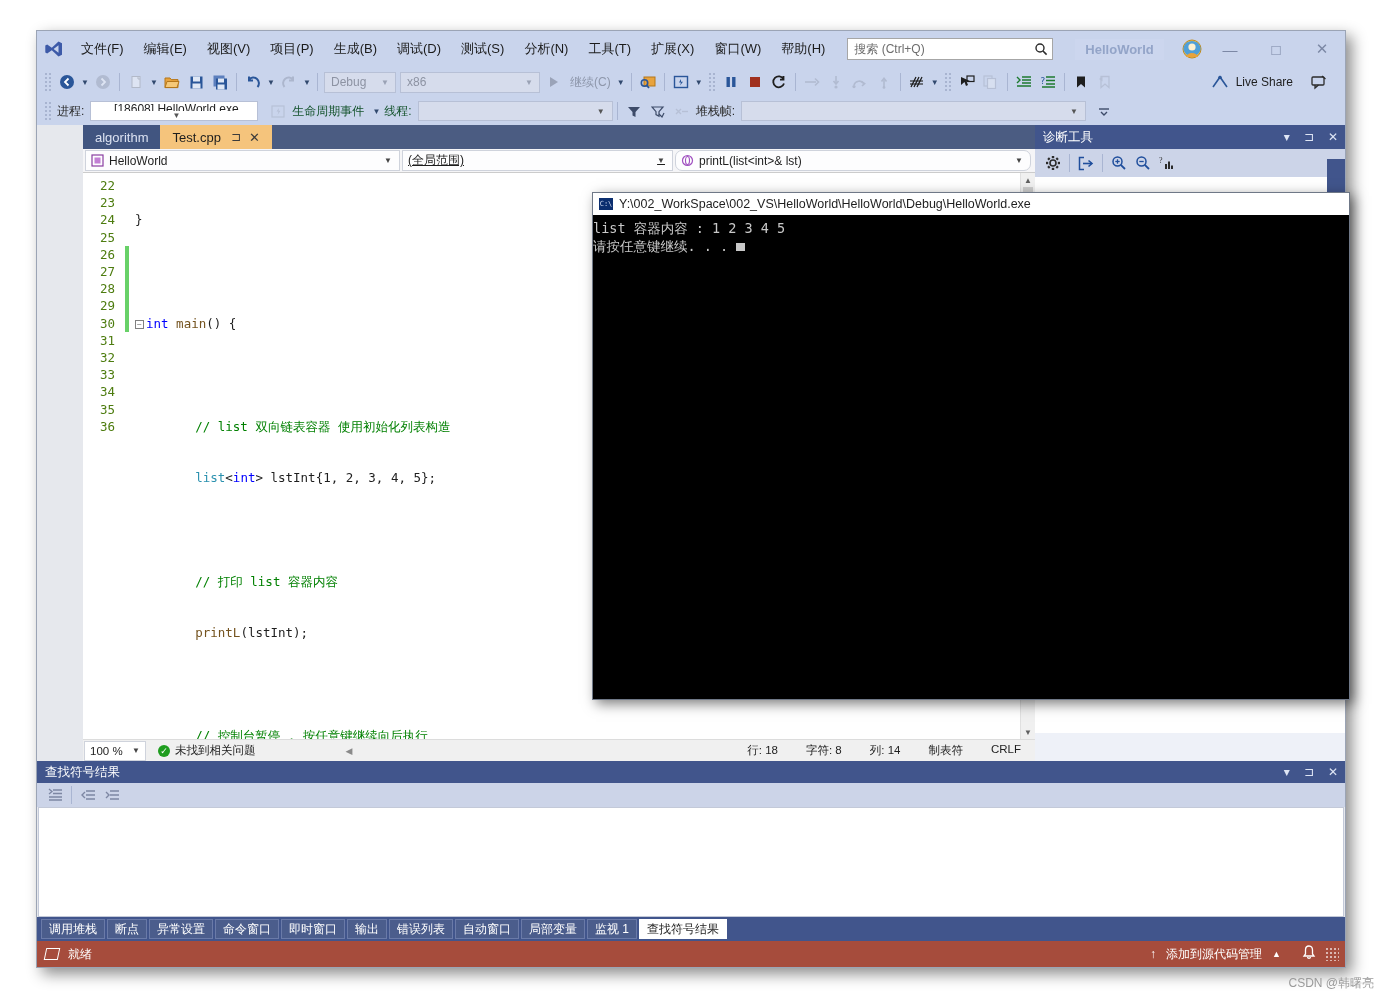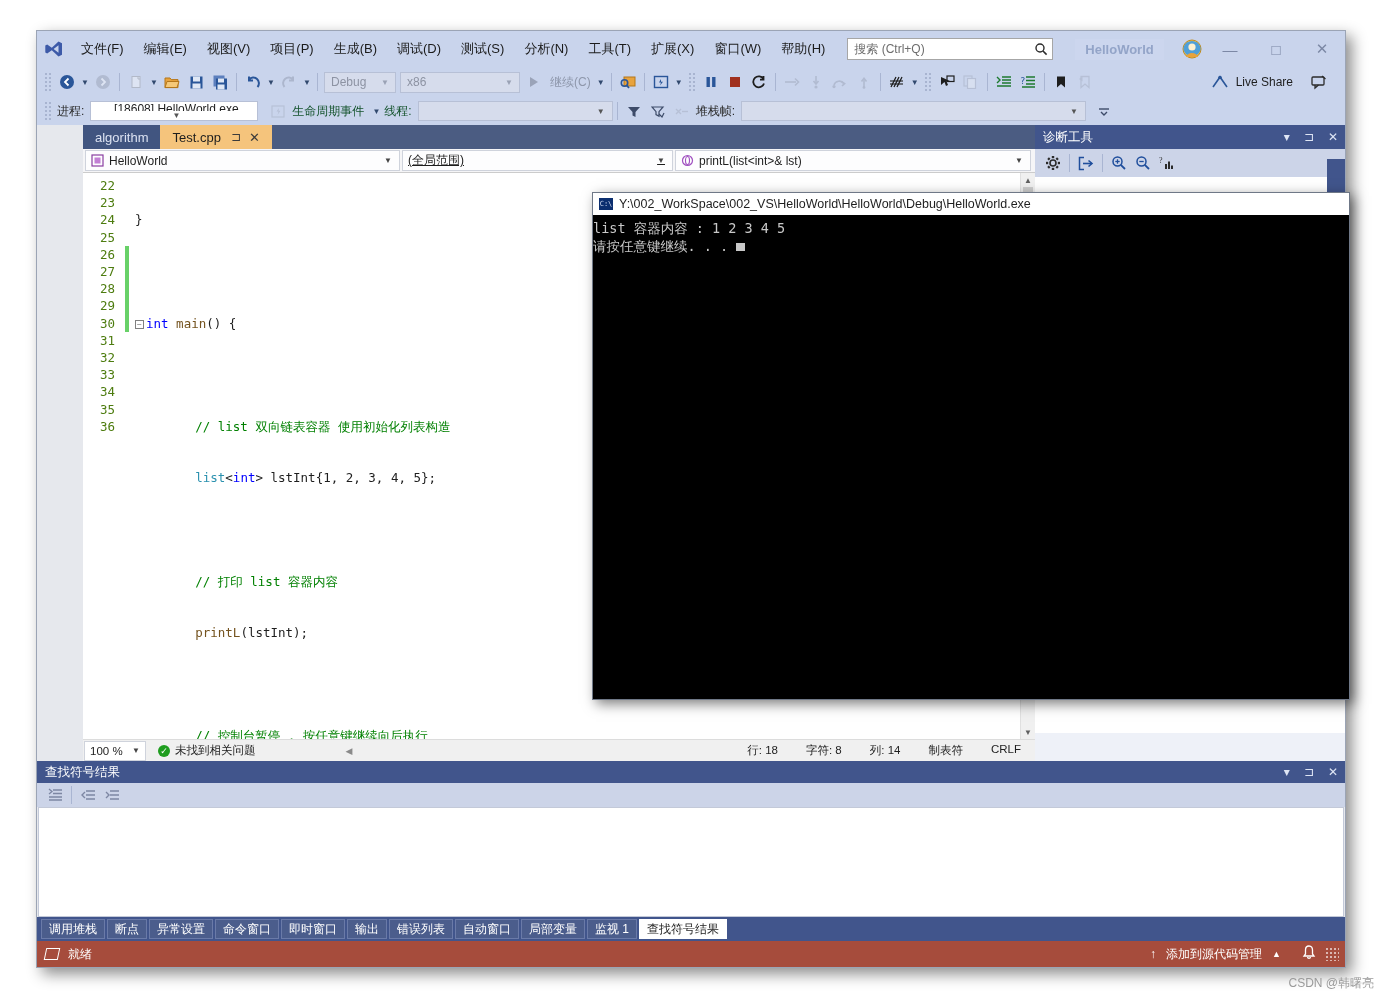--- a/index.html
+++ b/index.html
@@ -72,21 +72,21 @@
   }
   .tb-sep { width:1px; height:18px; background:#a9b5d2; margin:0 4px; }
   .combo {
     height:21px; background:#d6dcec; border:1px solid #b7c0d6;
     display:flex; align-items:center; padding:0 2px 0 6px;
     font-size:12px; color:#8d93a3; margin:0 2px;
   }
   .combo .cv { flex:1; white-space:nowrap; overflow:hidden; }
   .combo .ca { font-size:8px; color:#9aa2b5; padding:0 4px; }
   .combo.dbg { width:72px; }
-  .combo.arch { width:120px; }
+  .combo.arch { width:140px; }
   .run-label { font-size:12px; color:#8e97ab; padding:0 4px; white-space:nowrap; }
   .tri { width:0;height:0;border-left:8px solid #9aa3b8;border-top:5px solid transparent;border-bottom:5px solid transparent; }
   
   .toolbar2 {
     height:28px; background:#c9d4ec; display:flex; align-items:center;
     flex:0 0 28px; padding-left:4px;
   }
   .tb2-label { font-size:12px; color:#2b2b2b; padding:0 6px 0 2px; white-space:nowrap; }
   .tb2-label.dim { color:#14532d; }
   .input-w {
@@ -116,21 +116,21 @@
   }
   .navcombo {
     height:21px; background:#fdfdfe; border:1px solid #cfd3dc;
     display:flex; align-items:center; padding:0 2px 0 5px; font-size:12px; color:#1e1e1e;
     margin-right:2px;
   }
   .navcombo .cv { flex:1; white-space:nowrap; overflow:hidden; }
   .navcombo .ca { font-size:8px; color:#444; padding:0 5px; }
   .navcombo.scope { width:315px; }
   .navcombo.file { width:271px;text-decoration:underline; }
-  .navcombo.member { flex:1; }
+  .navcombo.member { flex:1;border-radius:7px; }
   .ico-cls { width:13px;height:13px;margin-right:5px;display:inline-block; }
   
   .editorwrap { flex:1; display:flex; background:#ffffff; min-height:0; position:relative; }
   .editor { flex:1; display:flex; overflow:hidden; position:relative; }
   .gutter-num {
     width:38px; text-align:right; padding-top:4px; padding-right:6px;
     color:#4d7c0f; font-family:"DejaVu Sans Mono","Liberation Mono",monospace; font-size:12.5px;
     line-height:17.2px; background:#ffffff; user-select:none;
   }
   .gutter-mark { width:14px; padding-top:4px; }

